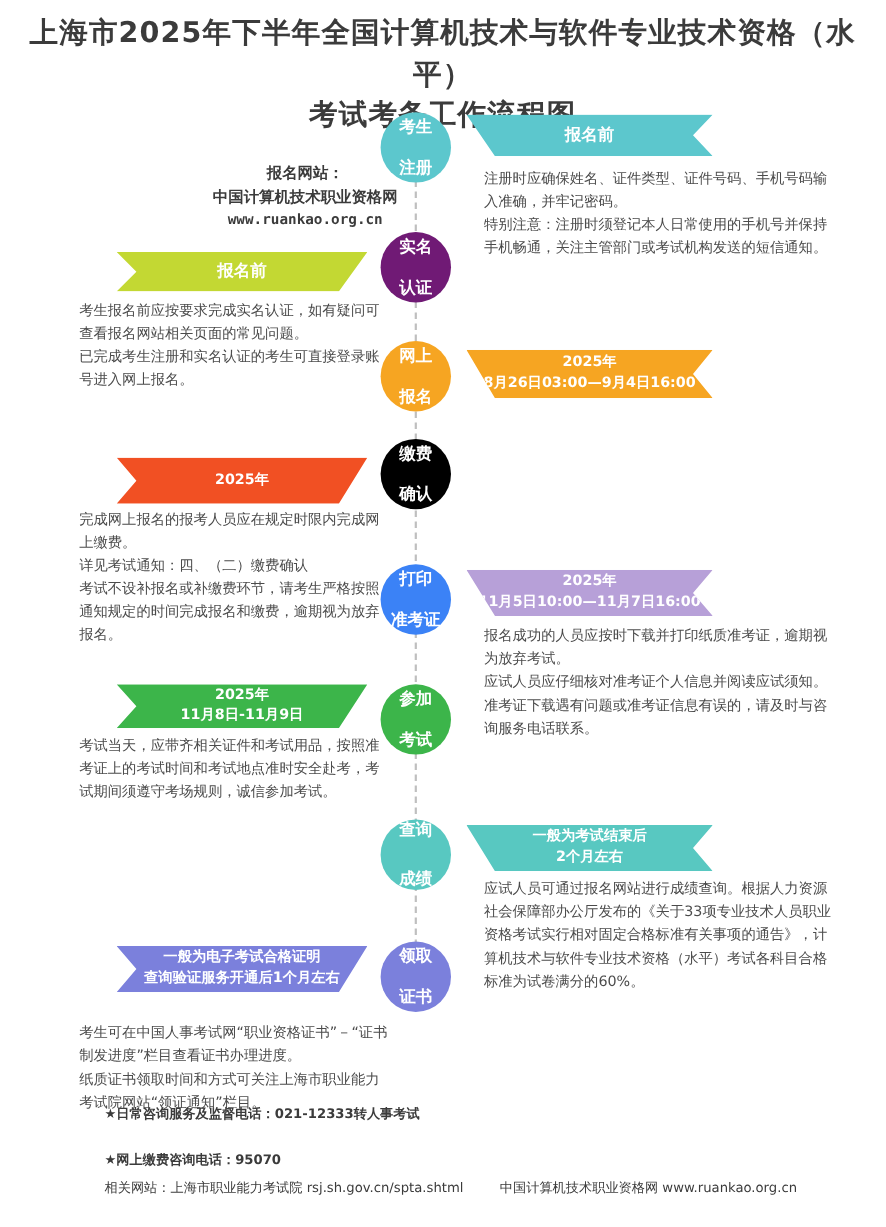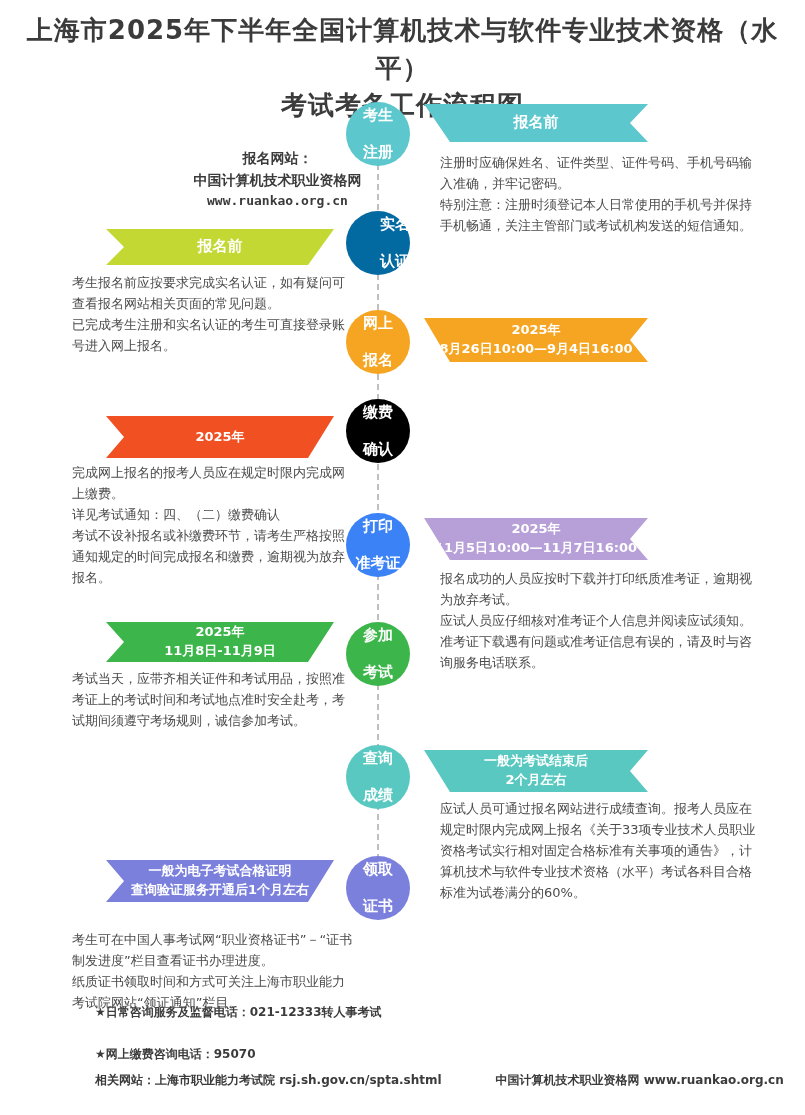--- a/index.html
+++ b/index.html
@@ -29,22 +29,22 @@
   .body-text{position:absolute;font-size:13px;line-height:1.62;color:#4b4b4b;
              white-space:pre-line;z-index:1;}
   .body-text.right{left:440px;width:318px;}
   .body-text.left{left:72px;width:282px;}
 
   .website-note{position:absolute;left:170px;top:148px;width:215px;text-align:center;
                 font-weight:bold;font-size:14px;line-height:1.55;color:#3b3b3b;z-index:1;}
   .website-note .url{font-family:"DejaVu Sans Mono","Liberation Mono",monospace;font-size:13px;}
 
   .footer-note{position:absolute;left:95px;font-size:12px;font-weight:bold;color:#3b3b3b;}
-  .footer-related{position:absolute;left:95px;top:1072px;font-size:12px;font-weight:bold;
-                  color:#3b3b3b;display:flex;gap:54px;}
+  .footer-related{position:absolute;left:95px;top:1072px;font-size:12px;font-weight:normal;
+                  color:#3b3b3b;display:flex;gap:33px;}
 </style>
 </head>
 <body>
 
 <div class="page">
 
   <div class="title">
     <div>上海市2025年下半年全国计算机技术与软件专业技术资格（水平）</div>
     <div>考试考务工作流程图</div>
   </div>
@@ -61,38 +61,38 @@
     <span>考生</span>
     <span>注册</span>
   </div>
   <div class="banner right single" style="top: 104px; height: 38px; background-color: rgb(92, 199, 205);">
     <div class="b1">报名前</div>
     <div class="b2"></div>
   </div>
   <div class="body-text right" style="top:152px;">注册时应确保姓名、证件类型、证件号码、手机号码输入准确，并牢记密码。
 特别注意：注册时须登记本人日常使用的手机号并保持手机畅通，关注主管部门或考试机构发送的短信通知。</div>
 
-  <div class="node" style="top: 211px; background-color: #0369a1; align-items: flex-end;">
+  <div class="node" style="top: 211px; background-color: #701a75;">
     <span>实名</span>
     <span>认证</span>
   </div>
   <div class="banner left single" style="top: 229px; height: 36px; background-color: rgb(195, 216, 51);">
     <div class="b1">报名前</div>
     <div class="b2"></div>
   </div>
   <div class="body-text left" style="top:272px;">考生报名前应按要求完成实名认证，如有疑问可查看报名网站相关页面的常见问题。
 已完成考生注册和实名认证的考生可直接登录账号进入网上报名。</div>
 
   <div class="node" style="top: 310px; background-color: rgb(246, 165, 34);">
     <span>网上</span>
     <span>报名</span>
   </div>
   <div class="banner right" style="top: 318px; height: 44px; background-color: rgb(246, 165, 34);">
     <div class="b1">2025年</div>
-    <div class="b2">8月26日10:00—9月4日16:00</div>
+    <div class="b2">8月26日03:00—9月4日16:00</div>
   </div>
 
   <div class="node" style="top: 399px; background-color: #000000;">
     <span>缴费</span>
     <span>确认</span>
   </div>
   <div class="banner left" style="top: 416px; height: 42px; background-color: rgb(241, 80, 35);">
     <div class="b1">2025年</div>
   </div>
   <div class="body-text left" style="top:462px;">完成网上报名的报考人员应在规定时限内完成网上缴费。
@@ -113,29 +113,29 @@
   <div class="node" style="top: 622px; background-color: rgb(60, 181, 74);">
     <span>参加</span>
     <span>考试</span>
   </div>
   <div class="banner left" style="top: 622px; height: 40px; background-color: rgb(60, 181, 74);">
     <div class="b1">2025年</div>
     <div class="b2">11月8日-11月9日</div>
   </div>
   <div class="body-text left" style="top:668px;">考试当天，应带齐相关证件和考试用品，按照准考证上的考试时间和考试地点准时安全赴考，考试期间须遵守考场规则，诚信参加考试。</div>
 
-  <div class="node" style="top: 745px; background-color: rgb(88, 200, 193);">
+  <div class="node" style="top: 745px; background-color: rgb(88, 200, 193); justify-content: space-between;">
     <span>查询</span>
     <span>成绩</span>
   </div>
   <div class="banner right" style="top: 750px; height: 42px; background-color: rgb(88, 200, 193);">
     <div class="b1">一般为考试结束后</div>
     <div class="b2">2个月左右</div>
   </div>
-  <div class="body-text right" style="top:798px;">应试人员可通过报名网站进行成绩查询。报考人员应在规定时限内完成网上报名《关于33项专业技术人员职业资格考试实行相对固定合格标准有关事项的通告》，计算机技术与软件专业技术资格（水平）考试各科目合格标准为试卷满分的60%。</div>
+  <div class="body-text right" style="top:798px;">应试人员可通过报名网站进行成绩查询。根据人力资源社会保障部办公厅发布的《关于33项专业技术人员职业资格考试实行相对固定合格标准有关事项的通告》，计算机技术与软件专业技术资格（水平）考试各科目合格标准为试卷满分的60%。</div>
 
   <div class="node" style="top: 856px; background-color: rgb(123, 128, 220);">
     <span>领取</span>
     <span>证书</span>
   </div>
   <div class="banner left" style="top: 860px; height: 42px; background-color: rgb(123, 128, 220);">
     <div class="b1">一般为电子考试合格证明</div>
     <div class="b2">查询验证服务开通后1个月左右</div>
   </div>
   <div class="body-text left" style="top:908px;margin-top:21px;">考生可在中国人事考试网“职业资格证书”－“证书制发进度”栏目查看证书办理进度。

